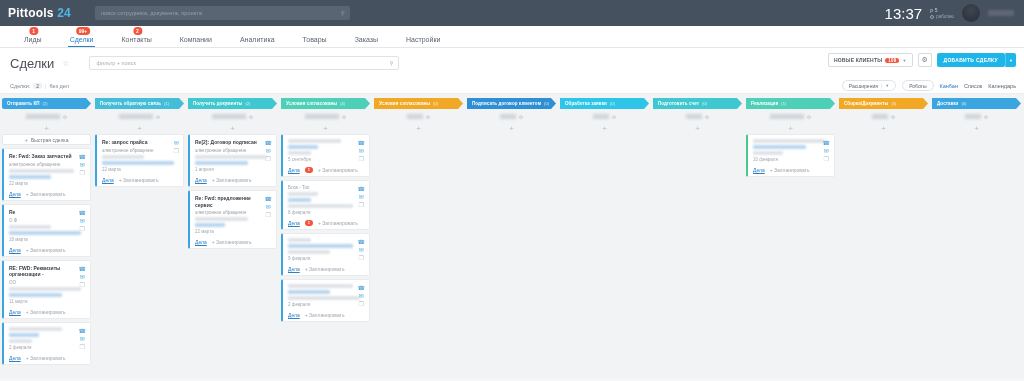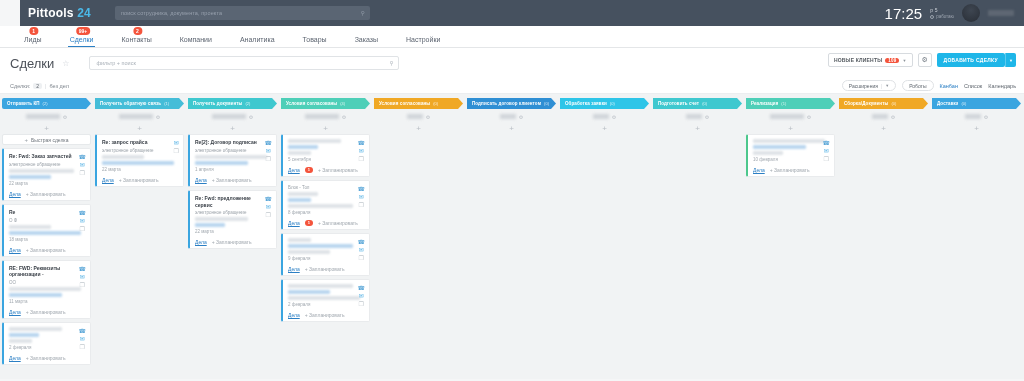--- a/index.html
+++ b/index.html
@@ -5,21 +5,21 @@
   * { box-sizing: border-box; margin: 0; padding: 0; }
   html, body {
     width: 1024px; height: 381px;
     font-family: "Liberation Sans", sans-serif;
     background: #f5f6f7; overflow: hidden;
   }
 
   
   .topbar {
     height: 26px; background: #46515f; display: flex; align-items: center;
-    padding: 0 8px; position: relative; margin-left: 20px;
+    padding: 0 8px; position: relative;
   }
   .logo { font-size: 12px; font-weight: bold; color: #fff; letter-spacing: .2px; }
   .logo .num { color: #4ab8e8; font-weight: bold; }
   .global-search {
     margin-left: 24px; width: 255px; height: 14px; background: #5a6573;
     border-radius: 2px; display: flex; align-items: center;
     padding: 0 6px; position: relative;
   }
   .global-search span {
     font-size: 5.5px; color: #97a0ad; letter-spacing: .1px; filter: blur(.5px);
@@ -209,21 +209,21 @@
 <div class="topbar">
   <div class="logo">
     <span>Pittools</span>
     <span class="num">24</span>
   </div>
   <div class="global-search">
     <span>поиск сотрудника, документа, проекта</span>
     <span class="gs-icon">⚲</span>
   </div>
   <div class="topbar-right">
-    <div class="clock">17:25</div>
+    <div class="clock">13:37</div>
     <div class="status-wrap">
       <div class="status-top">р 5</div>
       <div class="status-bot">
         <span class="status-dot"></span>
         <span>работаю</span>
       </div>
     </div>
     <div class="avatar"></div>
     <div class="user-name"></div>
   </div>

